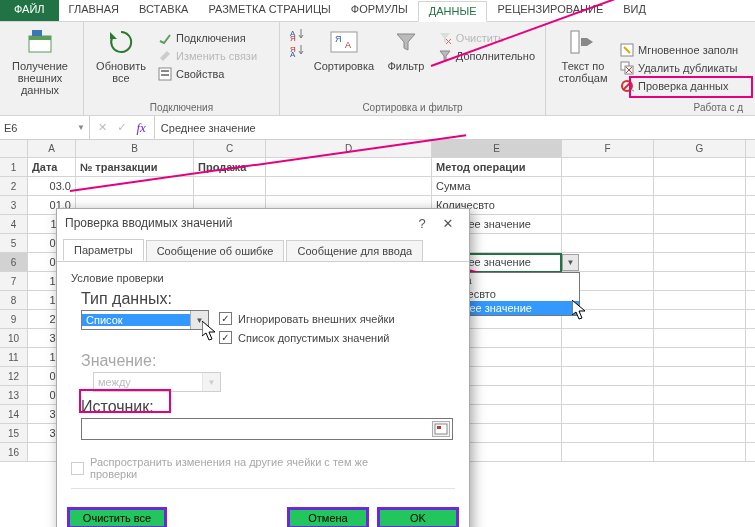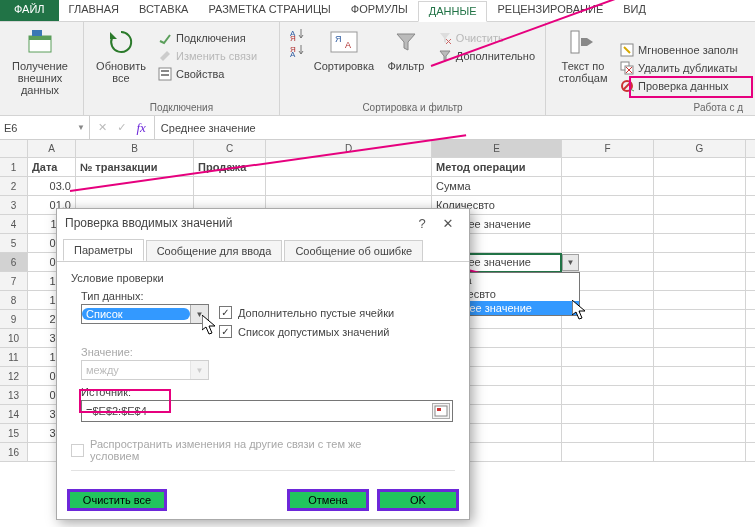--- a/index.html
+++ b/index.html
@@ -61,27 +61,27 @@
 
   
   .dialog { position: absolute; left: 56px; top: 208px; width: 414px; background: #fff; border: 1px solid #aaa; box-shadow: 3px 3px 12px rgba(0,0,0,0.35); z-index: 50; }
   .dlg-title { height: 28px; display: flex; align-items: center; padding: 0 8px; font-size: 12px; }
   .dlg-title .t { flex: 1; }
   .dlg-title .wbtn { width: 26px; text-align: center; font-size: 13px; color: #555; cursor: pointer; }
   .dlg-tabs { display: flex; padding: 0 6px; height: 24px; align-items: center; }
   .dlg-tab { padding: 4px 10px; border: 1px solid #cfcfcf; border-bottom: none; background: #f5f5f5; margin-right: 2px; font-size: 11px; cursor: pointer; position: relative; top: 1px; }
   .dlg-tab.active { background: #fff; border-bottom: 1px solid #fff; }
   .dlg-body { border-top: 1px solid #cfcfcf; padding: 10px 14px 6px 14px; }
-  .fieldlabel { font-size: 11px; margin: 6px 0 2px 0; }
+  .fieldlabel { font-size: 16px; margin: 6px 0 2px 0; }
   .fieldlabel.dis { color: #a8a8a8; }
   .combo { width: 128px; height: 20px; border: 1px solid #7a7a7a; display: flex; align-items: center; position: relative; }
-  .combo .val { flex: 1; padding: 0 4px; border-radius: 6px; }
+  .combo .val { flex: 1; padding: 0 4px; }
   .combo .arr { width: 18px; height: 100%; border-left: 1px solid #adadad; background: #e8e8e8; display: flex; align-items: center; justify-content: center; font-size: 8px; color: #555; }
   .combo.sel .val { background: #3399ff; color: #fff; }
-  .combo.dis { border-color: #cfcfcf; color: #bbb; }
+  .combo.dis { border-color: #cfcfcf; color: #bbb; margin-left: 12px; }
   .combo.dis .arr { background: #f3f3f3; border-color: #e5e5e5; color: #ccc; }
   .hrow { display: flex; gap: 10px; }
   .chk { display: flex; align-items: center; gap: 6px; font-size: 11px; margin: 2px 0; cursor: pointer; }
   .chkbox { width: 13px; height: 13px; border: 1px solid #767676; display: flex; align-items: center; justify-content: center; font-size: 10px; line-height: 1; color: #333; }
   .src-input { width: 372px; height: 22px; border: 1px solid #767676; position: relative; display: flex; align-items: center; padding-right: 22px; }
   .src-input .txt { padding: 0 4px; flex: 1; }
   .src-input .pick { position: absolute; right: 2px; top: 2px; width: 18px; height: 16px; border: 1px solid #adadad; background: #f4f4f4; display: flex; align-items: center; justify-content: center; cursor: pointer; }
   .boxed { position: absolute; border: 2px solid #e6007e; pointer-events: none; }
   .dlg-foot { display: flex; gap: 8px; padding: 8px 10px; border-top: none; justify-content: flex-end; }
   .btn { min-width: 82px; height: 22px; border: 3px solid #6d28d9; background: #22c55e; font-size: 11px; cursor: pointer; }
@@ -484,70 +484,69 @@
 </div>
 
 <div class="dialog">
   <div class="dlg-title">
     <span class="t">Проверка вводимых значений</span>
     <span class="wbtn">?</span>
     <span class="wbtn">✕</span>
   </div>
   <div class="dlg-tabs">
     <div class="dlg-tab active">Параметры</div>
+    <div class="dlg-tab">Сообщение об ошибке</div>
     <div class="dlg-tab">Сообщение для ввода</div>
-    <div class="dlg-tab">Сообщение об ошибке</div>
   </div>
   <div class="dlg-body">
     <div>Условие проверки</div>
 
     <div style="padding-left:10px">
       <div class="fieldlabel">Тип данных:</div>
       <div class="hrow">
         <div class="combo sel">
           <span class="val">Список</span>
           <span class="arr">▼</span>
           <svg class="cursor-arrow" style="left:120px;top:10px;position:absolute" width="16" height="20">
               <path d="M0 0l0 15 4-3 3 7 3-1-3-7 6 0z" fill="#fff" stroke="#000"></path>
             </svg>
         </div>
         <div class="stack">
           <label class="chk">
             <span class="chkbox">✓</span>
-            <span>Дополнительно пустые ячейки</span>
+            <span>Игнорировать внешних ячейки</span>
           </label>
           <label class="chk">
             <span class="chkbox">✓</span>
             <span>Список допустимых значений</span>
           </label>
         </div>
       </div>
 
       <div class="fieldlabel dis">Значение:</div>
       <div class="combo dis">
         <span class="val">между</span>
         <span class="arr">▼</span>
       </div>
 
       <div class="fieldlabel">Источник:</div>
       <div class="src-input">
-        <span class="txt">=$E$2:$E$4</span>
         <span class="pick">
           <svg width="14" height="12">
               <rect x="1" y="1" width="12" height="10" fill="#fff" stroke="#888"></rect>
               <rect x="3" y="3" width="4" height="3" fill="#c33"></rect>
             </svg>
         </span>
       </div>
     </div>
 
     <div style="height:14px"></div>
     <label class="chk" style="color:#a8a8a8">
       <span class="chkbox" style="border-color:#cfcfcf"></span>
-      <span style="max-width:320px;display:inline-block">Распространить изменения на другие связи с тем же условием</span>
+      <span style="max-width:320px;display:inline-block">Распространить изменения на другие ячейки с тем же проверки</span>
     </label>
     <div class="dlg-rule"></div>
   </div>
   <div class="dlg-foot">
     <button class="btn left">Очистить все</button>
     <button class="btn">Отмена</button>
     <button class="btn">OK</button>
   </div>
 
   <div class="boxed" style="left:22px;top:180px;width:92px;height:24px"></div>

